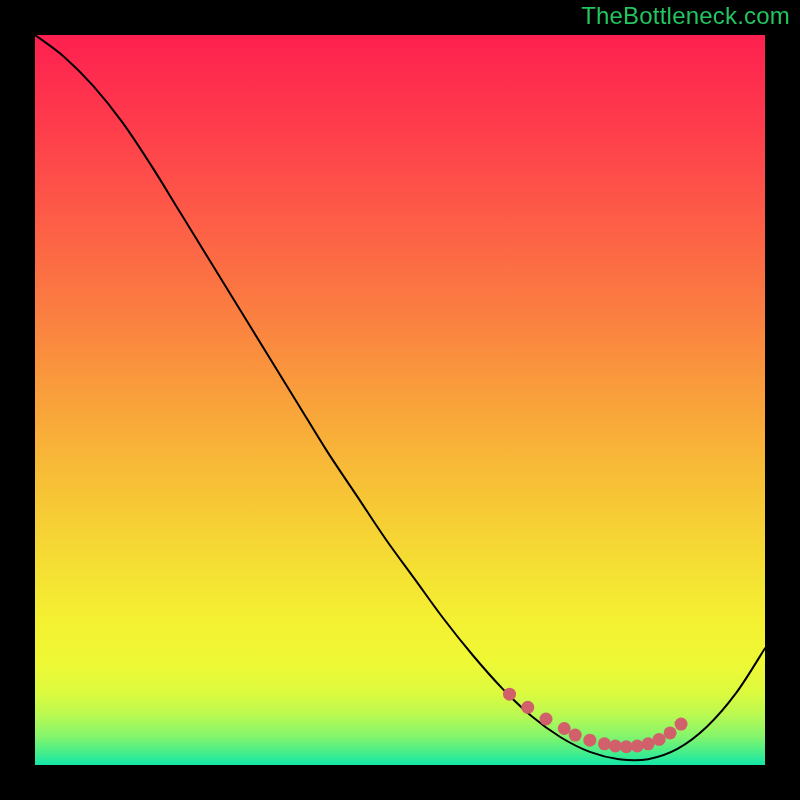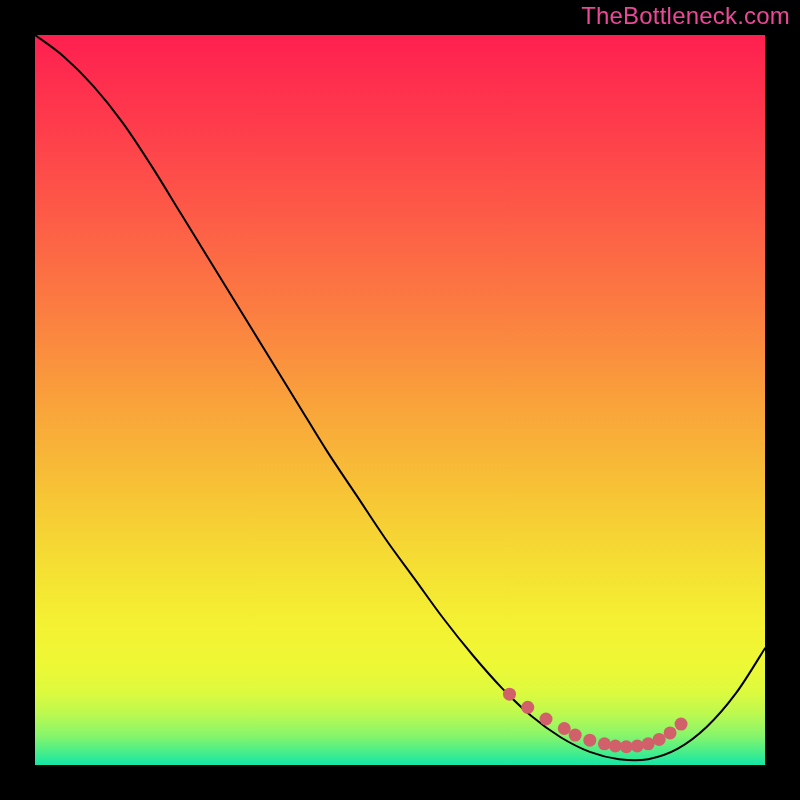--- a/index.html
+++ b/index.html
@@ -12,21 +12,21 @@
   }
   .container {
     position: relative;
     width: 800px;
     height: 800px;
   }
   .watermark {
     position: absolute;
     top: 2px;
     right: 10px;
-    color: #ec4899;
+    color: #22c55e;
     font-family: Arial, Helvetica, sans-serif;
     font-size: 24px;
     font-weight: 500;
     letter-spacing: 0.2px;
     z-index: 10;
   }
   .plot {
     position: absolute;
     left: 35px;
     top: 35px;

